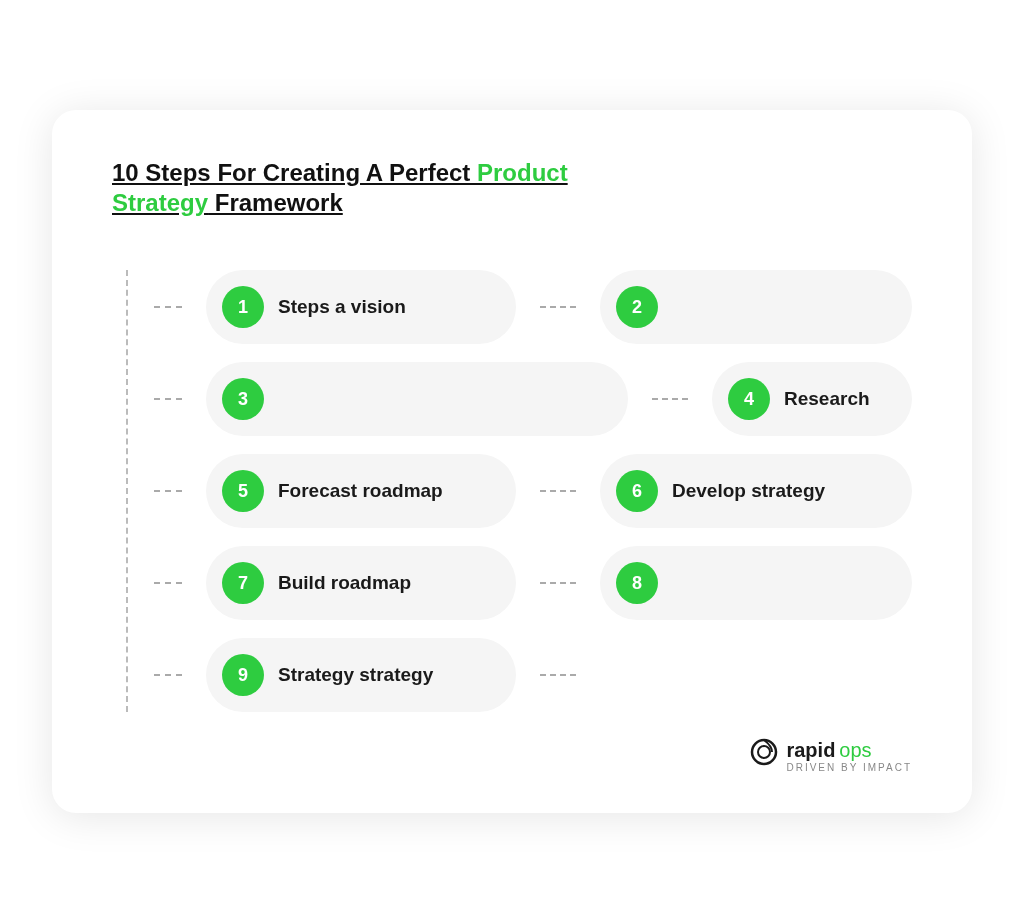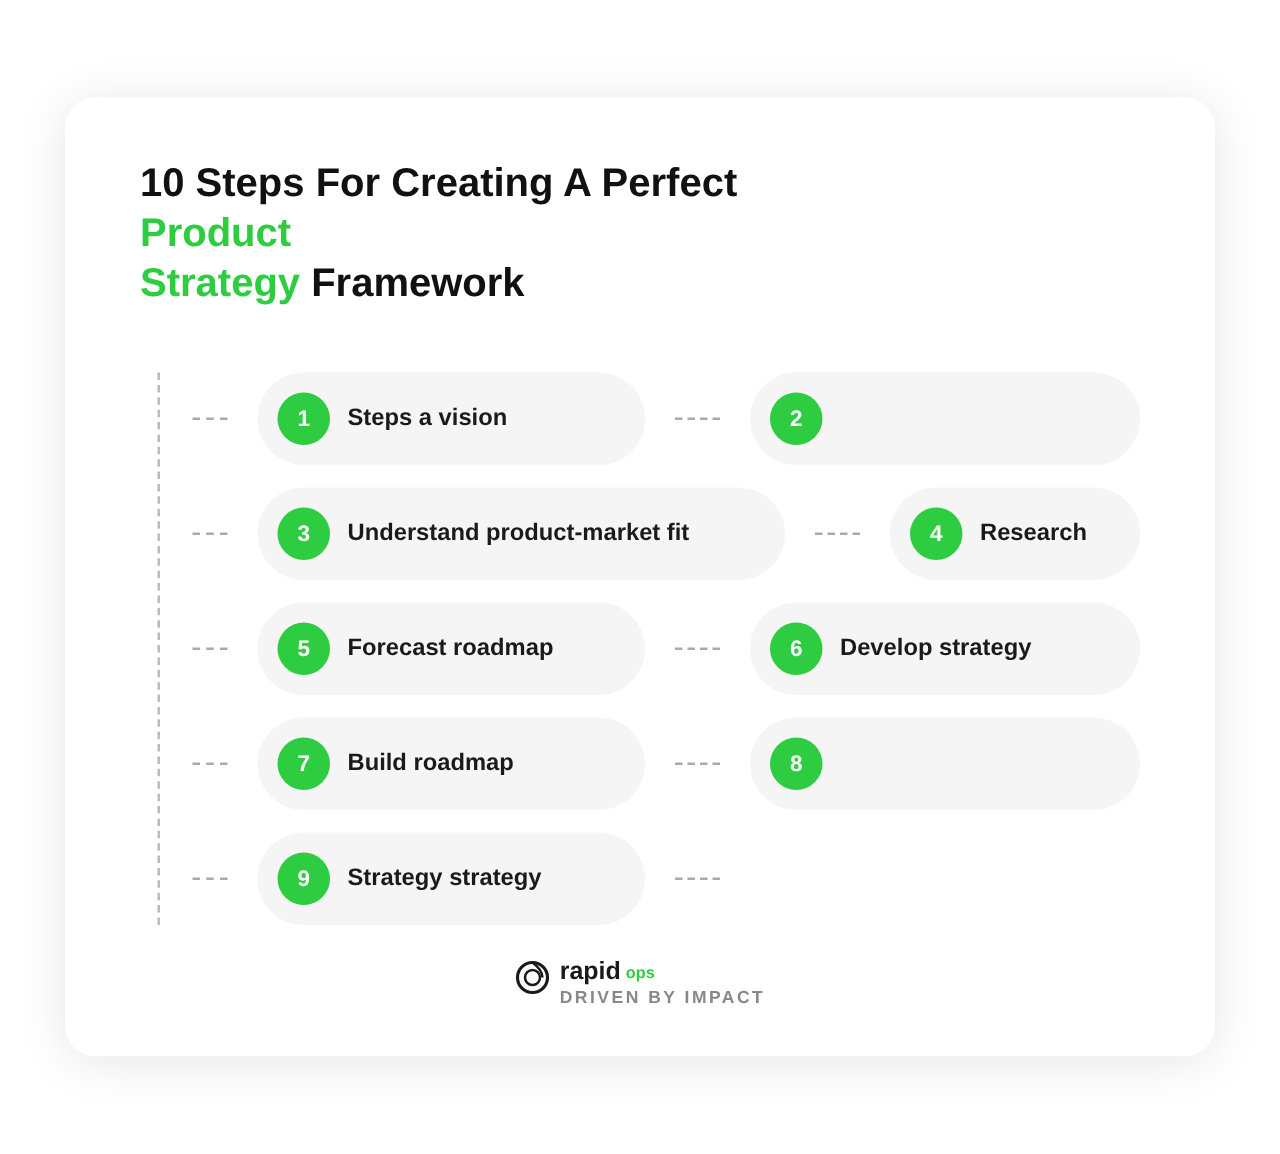--- a/index.html
+++ b/index.html
@@ -14,26 +14,27 @@
     }
     .card {
       background: #ffffff;
       border-radius: 24px;
       box-shadow: 0 4px 40px rgba(0,0,0,0.10);
       width: 920px;
       padding: 48px 60px 40px 60px;
       position: relative;
     }
     .title {
-      font-size: 32px;
+      font-size: 24px;
       font-weight: 800;
       color: #111111;
       line-height: 1.25;
       margin-bottom: 52px;
       max-width: 600px;
+      text-decoration: underline;
     }
     .title .highlight {
       color: #2ecc40;
     }
     .steps-grid-wrapper {
       flex: 1;
       display: flex;
       flex-direction: column;
       gap: 18px;
     }
@@ -73,21 +74,21 @@
       justify-content: center;
       flex-shrink: 0;
     }
     .step-label {
       font-size: 19px;
       font-weight: 600;
       color: #1a1a1a;
     }
     .logo-area {
       display: flex;
-      justify-content: center;
+      justify-content: flex-end;
       align-items: center;
       margin-top: 26px;
       gap: 8px;
     }
     .logo-group {
       display: flex;
       flex-direction: column;
       align-items: flex-start;
     }
     .logo-row {
@@ -143,21 +144,20 @@
           <div class="step-number">2</div>
         </div>
       </div>
 
       <div class="steps-row">
         <div style="display:flex;align-items:center;gap:0;flex:0 0 auto;">
           <div style="border-top:2px dashed #aaa;width:28px;"></div>
         </div>
         <div class="step-card" style="flex:1;max-width:none;">
           <div class="step-number">3</div>
-          <span class="step-label">Understand product-market fit</span>
         </div>
         <div style="border-top:2px dashed #aaa;width:36px;flex-shrink:0;"></div>
         <div class="step-card" style="flex:0 0 200px;max-width:200px;">
           <div class="step-number">4</div>
           <span class="step-label">Research</span>
         </div>
       </div>
 
       <div class="steps-row">
         <div style="display:flex;align-items:center;gap:0;flex:0 0 auto;">
@@ -206,18 +206,18 @@
     <div style="font-size:28px;color:#1a1a1a;">
       <svg width="28" height="28" viewBox="0 0 28 28" fill="none" xmlns="http://www.w3.org/2000/svg">
         <circle cx="14" cy="14" r="12" stroke="#1a1a1a" stroke-width="2.5" fill="none"></circle>
         <circle cx="14" cy="14" r="6" stroke="#1a1a1a" stroke-width="2" fill="none"></circle>
         <path d="M14 2 Q22 8 22 14" stroke="#1a1a1a" stroke-width="2" fill="none"></path>
       </svg>
     </div>
     <div class="logo-group">
       <div class="logo-row">
         <span style="font-size:20px;font-weight:800;color:#1a1a1a;">rapid</span>
-          <span style="font-size:13px;font-weight:700;color:#2ecc40;">ops</span>
-      </div>
-      <span style="font-size:14px;color:#888;letter-spacing:2px;text-transform:uppercase;font-weight:700;">DRIVEN BY IMPACT</span>
+          <span style="font-size:20px;font-weight:400;color:#2ecc40;">ops</span>
+      </div>
+      <span style="font-size:10px;color:#888;letter-spacing:2px;text-transform:uppercase;font-weight:400;">DRIVEN BY IMPACT</span>
     </div>
   </div>
 </div>
 
 </body></html>

